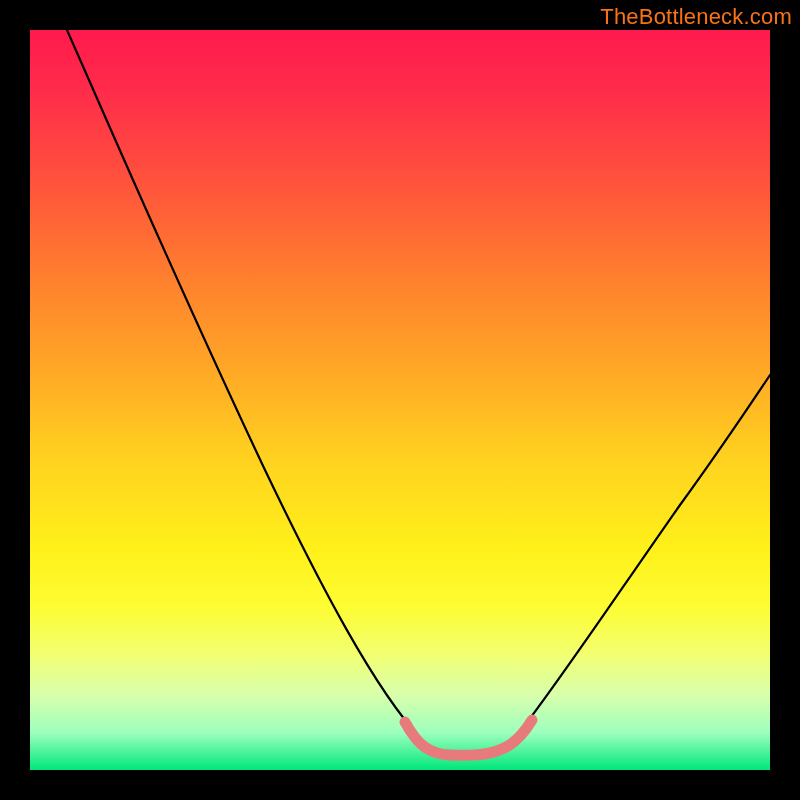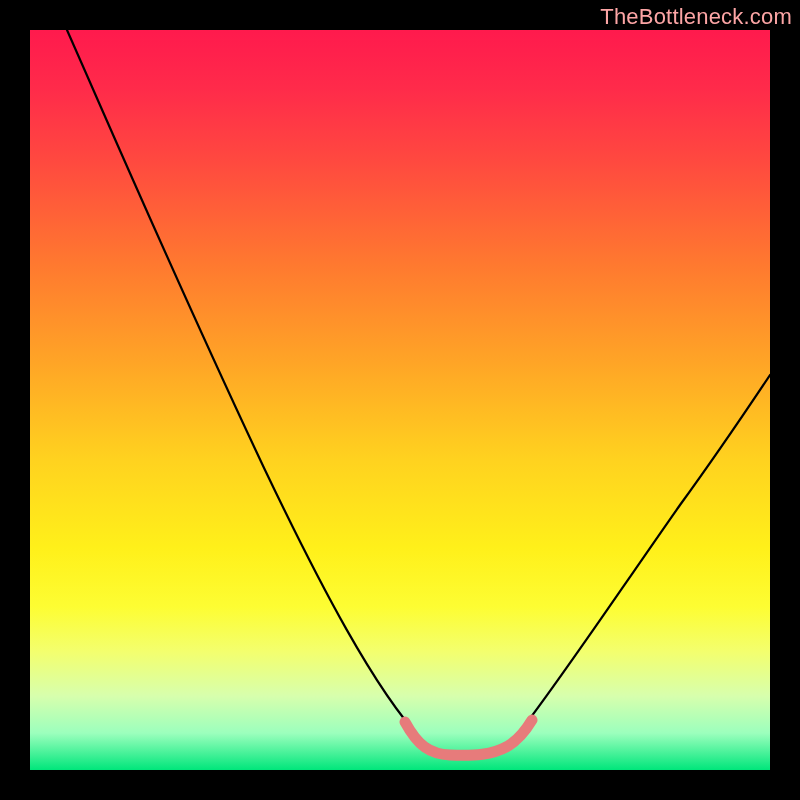--- a/index.html
+++ b/index.html
@@ -44,21 +44,21 @@
     position: absolute;
     left: 0;
     top: 0;
     width: 740px;
     height: 740px;
   }
   .watermark {
     position: absolute;
     top: 4px;
     right: 8px;
-    color: #fca5a5;
+    color: #f97316;
     font-size: 22px;
     letter-spacing: 0.2px;
     user-select: none;
   }
 </style>
 </head>
 <body>
 
 <div class="frame">
   <div class="plot-area">

